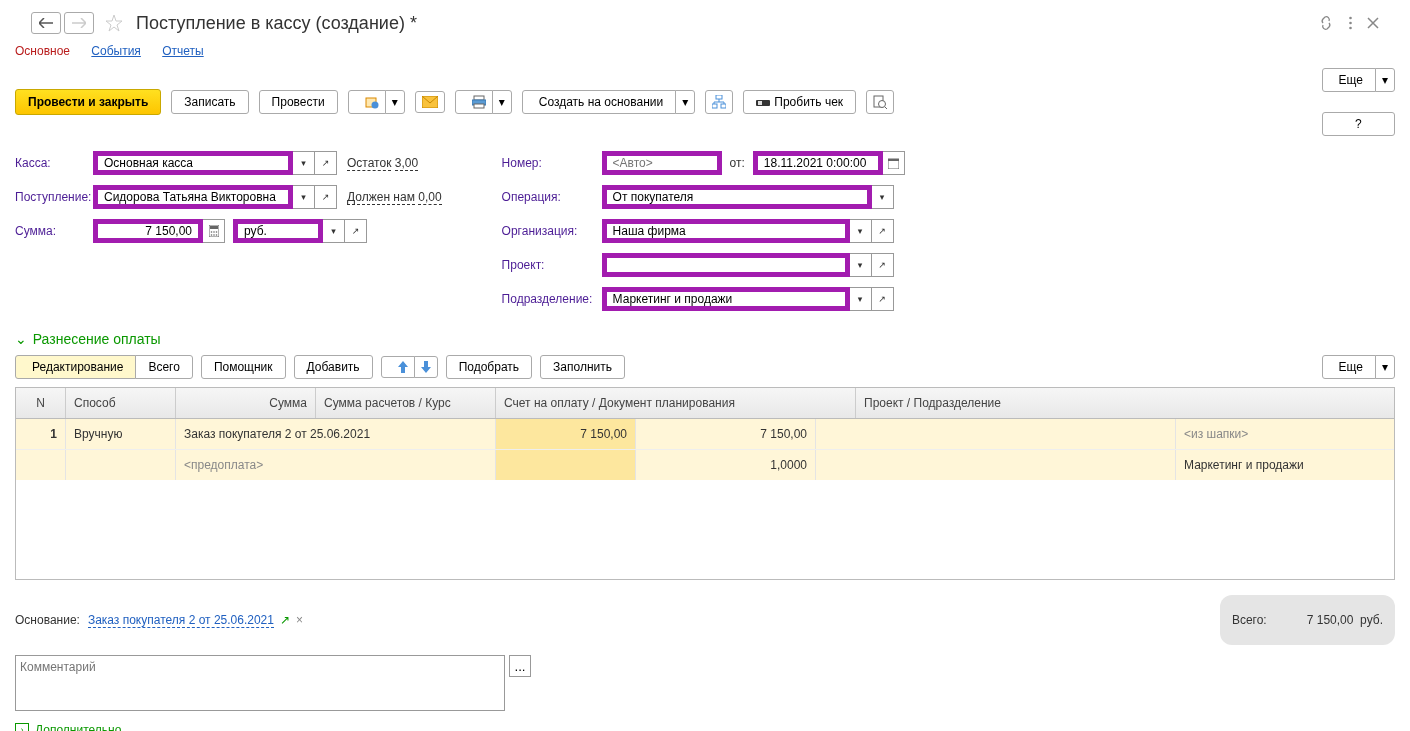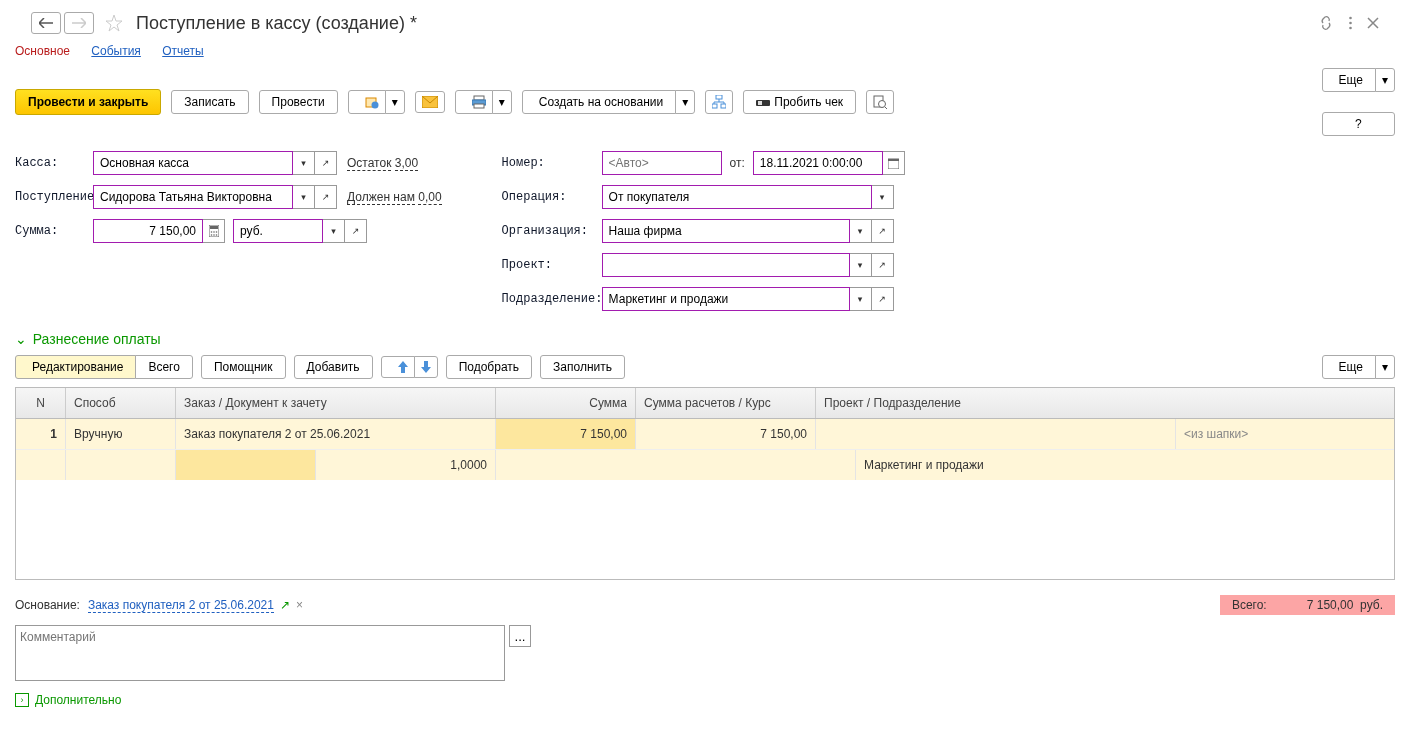--- a/index.html
+++ b/index.html
@@ -24,24 +24,24 @@
 .btn-group { display: flex; }
 .btn-group .btn { border-radius: 0; margin-left: -1px; }
 .btn-group .btn:first-child { border-radius: 3px 0 0 3px; margin-left: 0; padding-left: 16px; }
 .btn-group .btn:last-child { border-radius: 0 3px 3px 0; }
 .btn-drop { padding: 4px 6px; }
 .toolbar-right { margin-left: auto; display: flex; gap: 20px; flex-direction: column; }
 
 .form-area { display: flex; gap: 60px; padding-bottom: 10px; }
 .form-col { display: flex; flex-direction: column; gap: 10px; }
 .form-row { display: flex; align-items: center; }
-.form-label { width: 78px; color: #0f172a; font-family: Liberation Mono, monospace; }
+.form-label { width: 78px; color: #4c1d95; }
 .form-label.wide { width: 100px; }
 .input-group { display: flex; }
-.input { border: 1px solid #a21caf; padding: 3px 6px; height: 24px; font-size: 12px; }
+.input { border: 5px solid #a21caf; padding: 3px 6px; height: 24px; font-size: 12px; }
 .input.w200 { width: 200px; }
 .input.w280 { width: 270px; }
 .input.w110 { width: 110px; text-align: right; }
 .input.w90 { width: 90px; }
 .ctl { width: 22px; height: 24px; border: 1px solid #999; border-left: none; background: #fff; display: flex; align-items: center; justify-content: center; cursor: pointer; font-size: 9px; color: #333; }
 .balance { margin-left: 10px; color: #333; }
 .balance span { border-bottom: 1px dashed #333; }
 .from-label { margin: 0 8px; }
 
 .section-header { color: #0a9800; font-size: 14px; padding: 10px 0 8px; display: flex; align-items: center; cursor: pointer; }
@@ -68,21 +68,21 @@
 .gc:last-child { border-right: none; }
 .grid-row.r1 { background: #fff6d8; }
 .grid-row.r1 .col-summa { background: #fde79e; }
 .grid-row.r2 { background: #fff6d8; border-top: 1px solid #eee; }
 .grid-row.r2 .col-summa { background: #fde79e; }
 .muted { color: #888; }
 
 .footer-row { display: flex; align-items: center; padding: 15px 0 10px; }
 .basis-label { margin-right: 8px; }
 .basis-link { color: #2060c0; text-decoration: underline; border-bottom: 1px dashed #2060c0; text-decoration: none; }
-.total-box { margin-left: auto; background: #fca5a5; padding: 3px 12px; display: flex; gap: 40px; align-items: center; }
+.total-box { margin-left: auto; background: #e5e5e5; padding: 18px 12px; display: flex; gap: 40px; align-items: center; border-radius: 12px; }
 
 .comment-area { display: flex; align-items: flex-start; gap: 4px; }
 .comment-area textarea { width: 490px; height: 56px; border: 1px solid #999; padding: 4px; font-family: inherit; font-size: 12px; resize: none; }
 .ellipsis-btn { width: 22px; height: 22px; border: 1px solid #999; background: #fff; cursor: pointer; }
 
 .additional { color: #0a9800; padding: 12px 0; display: flex; align-items: center; cursor: pointer; }
 .additional .chev { margin-right: 6px; border: 1px solid #0a9800; width: 14px; height: 14px; display: inline-flex; align-items: center; justify-content: center; font-size: 9px; }
 
 svg { display: block; }
 </style>
@@ -320,38 +320,39 @@
         <button class="btn">Еще</button>
         <button class="btn btn-drop">▾</button>
       </div>
     </div>
   </div>
 
   <div class="grid">
     <div class="grid-head">
       <div class="gh col-n">N</div>
       <div class="gh col-sposob">Способ</div>
-      <div class="gh col-zakaz">Заказ / Документ к зачету</div>
       <div class="gh col-summa">Сумма</div>
       <div class="gh col-summa2">Сумма расчетов / Курс</div>
+      <div class="gh col-schet">Счет на оплату / Документ планирования</div>
       <div class="gh col-proj">Проект / Подразделение</div>
     </div>
     <div class="grid-body">
       <div class="grid-row r1">
         <div class="gc col-n" style="justify-content:flex-end;font-weight:bold">1</div>
         <div class="gc col-sposob">Вручную</div>
         <div class="gc col-zakaz">Заказ покупателя 2 от 25.06.2021</div>
         <div class="gc col-summa" style="justify-content:flex-end">7 150,00</div>
         <div class="gc col-summa2" style="justify-content:flex-end">7 150,00</div>
         <div class="gc col-schet"></div>
         <div class="gc col-proj muted">&lt;из шапки&gt;</div>
       </div>
       <div class="grid-row r2">
         <div class="gc col-n"></div>
         <div class="gc col-sposob"></div>
+        <div class="gc col-zakaz muted">&lt;предоплата&gt;</div>
         <div class="gc col-summa"></div>
         <div class="gc col-summa2" style="justify-content:flex-end">1,0000</div>
         <div class="gc col-schet"></div>
         <div class="gc col-proj">Маркетинг и продажи</div>
       </div>
     </div>
   </div>
 
   <div class="footer-row">
     <span class="basis-label">Основание:</span>

